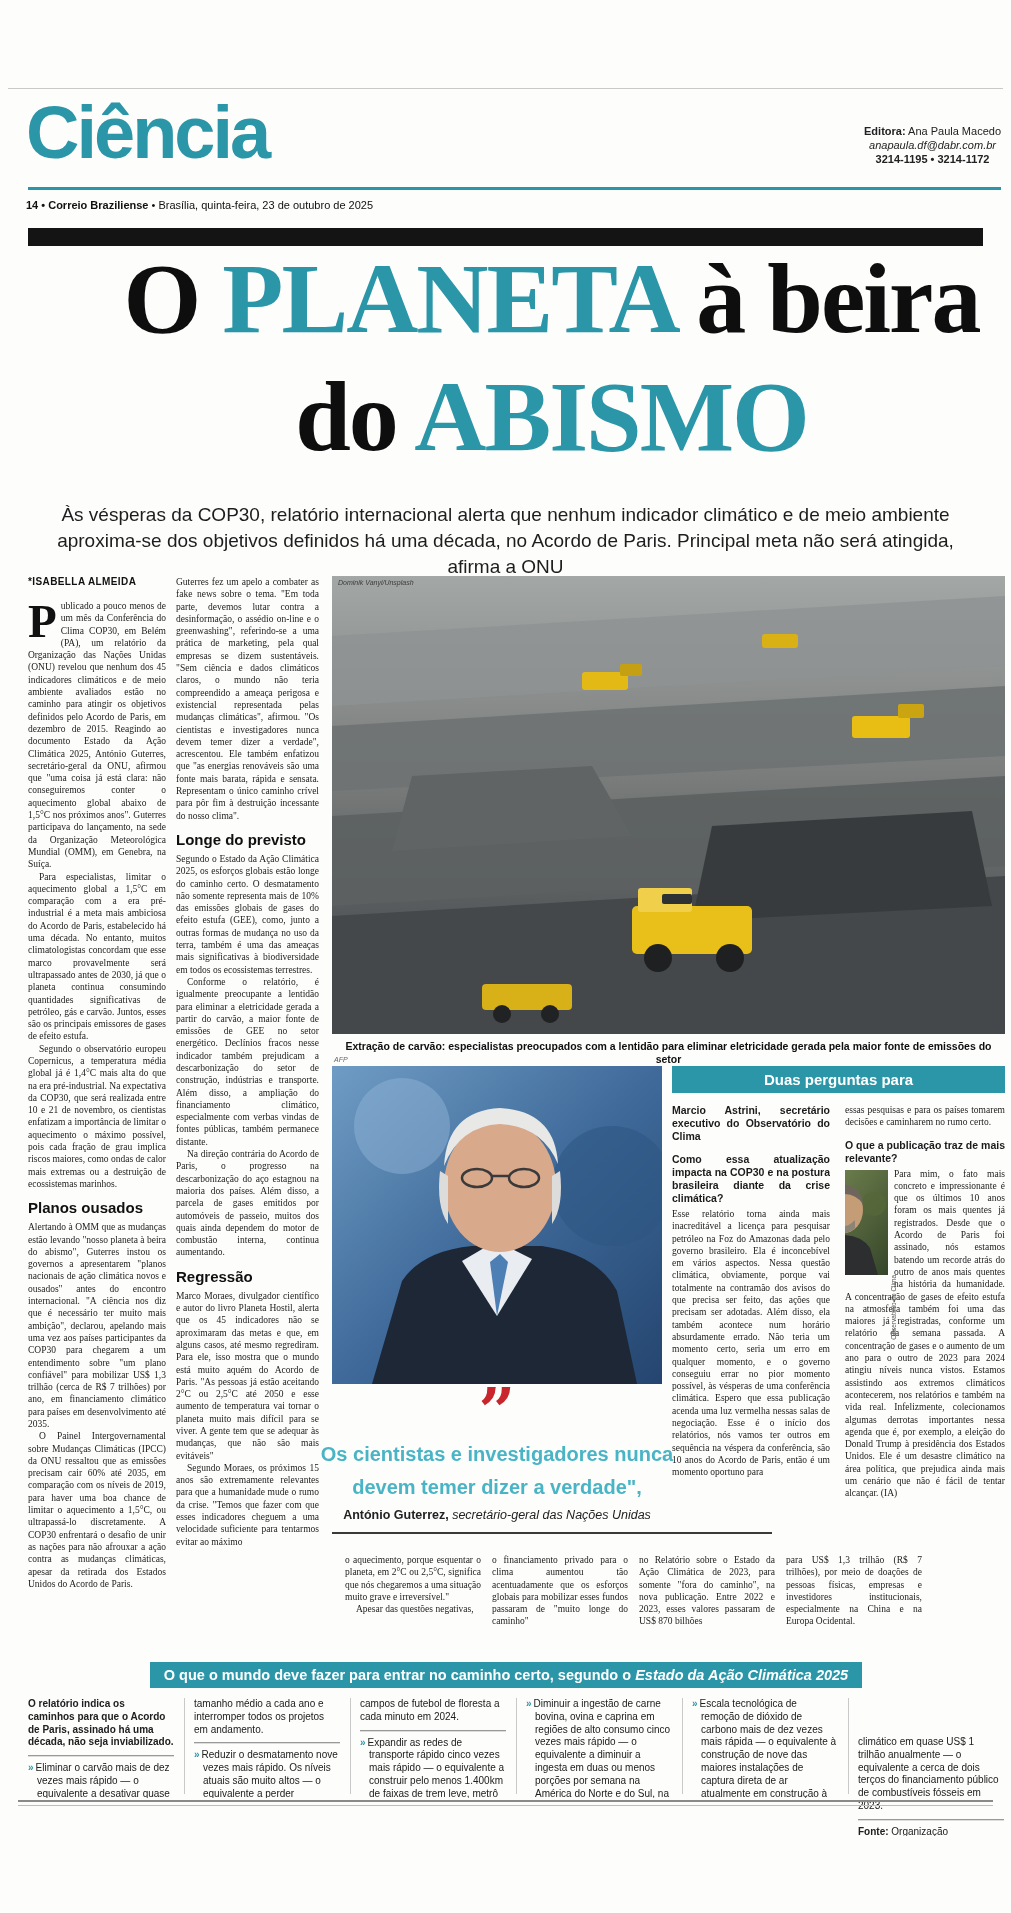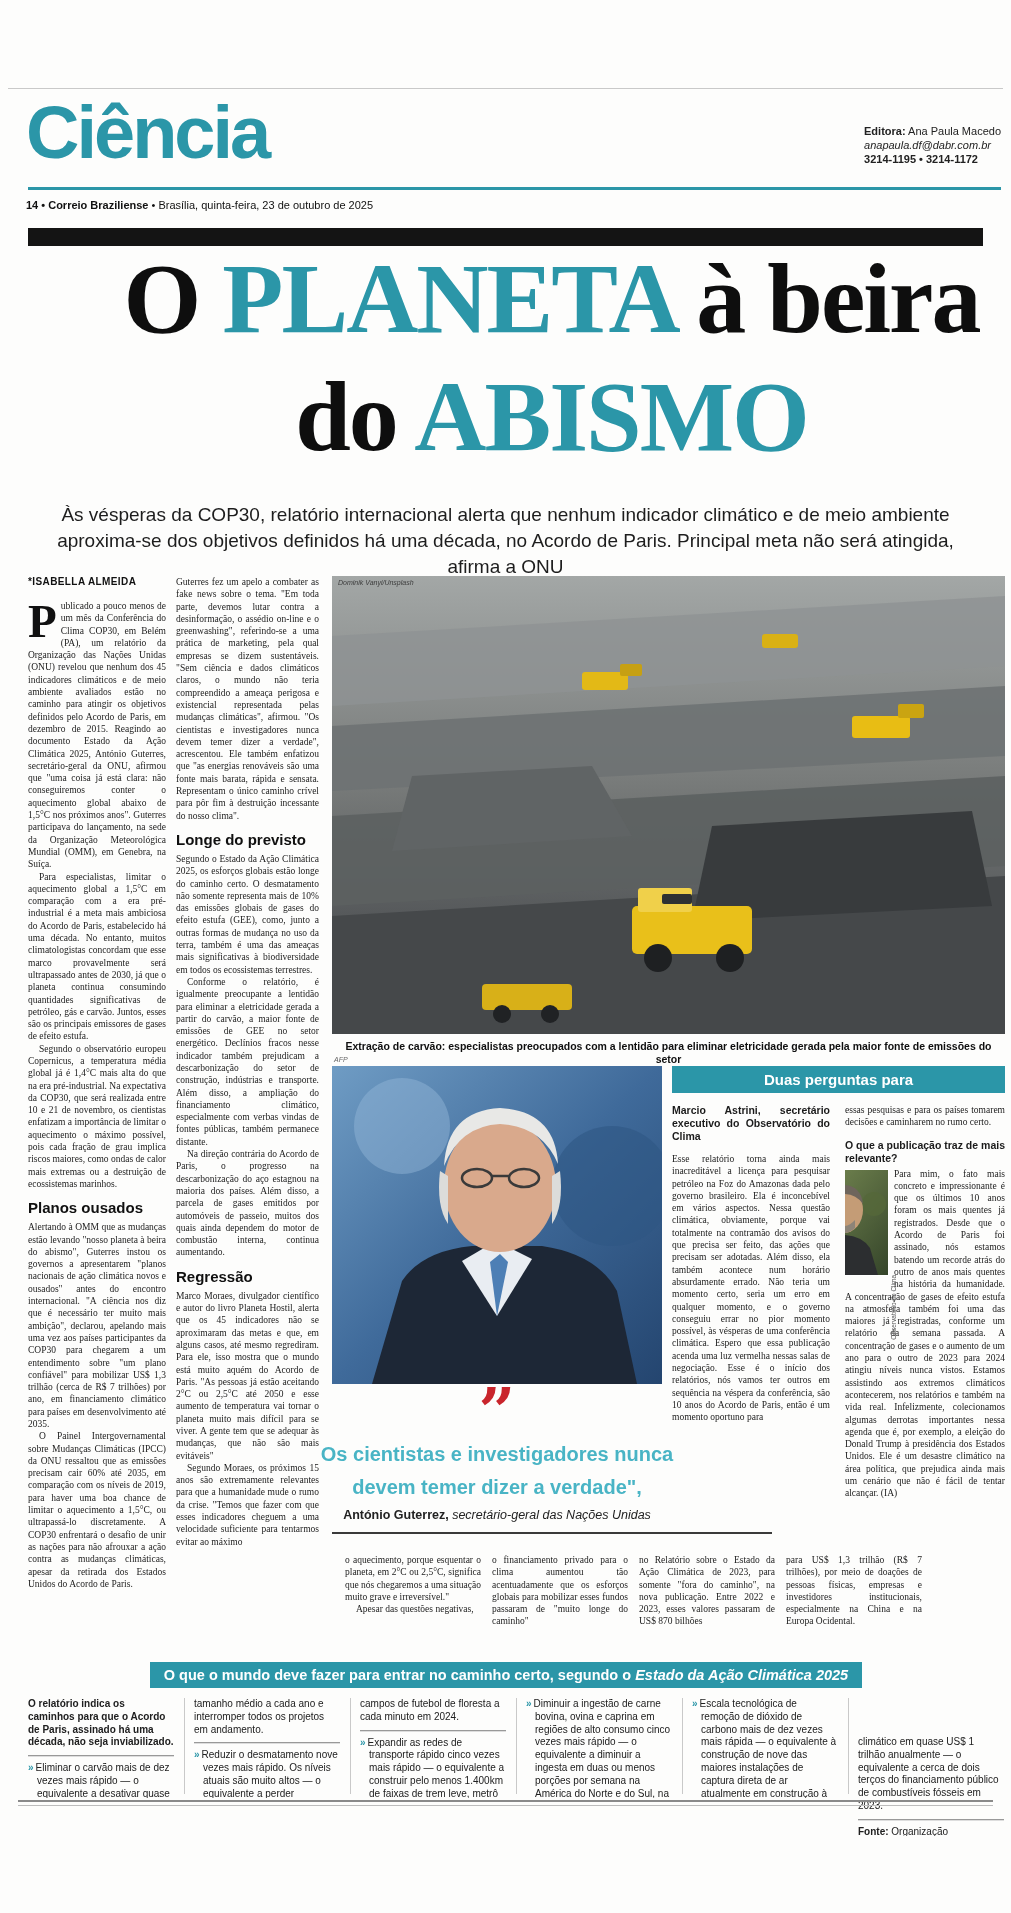--- a/index.html
+++ b/index.html
@@ -6,21 +6,21 @@
   .page{position:relative;width:1011px;height:1913px;background:#fdfdfc;margin:0 auto;
         font-family:"Liberation Sans",sans-serif;overflow:hidden;color:#1b1b1b;}
   .abs{position:absolute;}
   
   .top-rule{left:8px;right:8px;top:88px;border-top:1px solid #c9c9c9;height:0;}
   .section-title{left:26px;top:96px;font:bold 74px/1 "Liberation Sans",sans-serif;
                  color:var(--teal);letter-spacing:-3px;z-index:2;}
   .teal-rule{left:28px;right:10px;top:187px;height:3px;background:var(--teal);z-index:1;}
   .masthead{left:26px;top:199px;font:11px/13px "Liberation Sans",sans-serif;color:#111;}
   .masthead b{font-weight:bold;}
-  .editor{right:10px;top:124px;text-align:left;font:11px/14px "Liberation Sans",sans-serif;color:#222;margin-left:8px;}
+  .editor{right:10px;top:124px;text-align:center;font:11px/14px "Liberation Sans",sans-serif;color:#222;margin-left:8px;}
   .editor .em{font-style:italic;}
   .editor .ph{font-weight:bold;}
   
   .black-bar{left:28px;width:955px;top:228px;height:18px;background:#141414;}
   .headline{left:0;width:1011px;top:240px;text-align:center;
             font-family:"Liberation Serif",serif;font-weight:bold;
             font-size:100px;line-height:118px;letter-spacing:-2px;color:#0e0e0e;margin-left:46px;}
   .headline .tl{color:var(--teal);}
   .subhead{left:30px;width:951px;top:502px;text-align:center;
            font:19px/26px "Liberation Sans",sans-serif;color:#1d1d1d;}
@@ -195,20 +195,21 @@
     <p class="noind">no Relatório sobre o Estado da Ação Climática de 2023, para somente "fora do caminho", na nova publicação. Entre 2022 e 2023, esses valores passaram de US$ 870 bilhões</p>
   </div>
   <div class="abs bodycol" style="left:786px;top:1554px;width:136px;height:104px;">
     <p class="noind">para US$ 1,3 trilhão (R$ 7 trilhões), por meio de doações de pessoas físicas, empresas e investidores institucionais, especialmente na China e na Europa Ocidental.</p>
   </div>
 
   <div class="abs" style="left:672px;top:1066px;width:333px;height:494px;">
     <div class="sb-bar">Duas perguntas para</div>
     <div class="sb-col" style="left:0;top:38px;width:158px;height:456px;overflow:hidden;">
       <div class="person">Marcio Astrini, secretário executivo do Observatório do Clima</div>
+      <div class="q">Como essa atualização impacta na COP30 e na postura brasileira diante da crise climática?</div>
       <p class="noind">Esse relatório torna ainda mais inacreditável a licença para pesquisar petróleo na Foz do Amazonas dada pelo governo brasileiro. Ela é inconcebível em vários aspectos. Nessa questão climática, obviamente, porque vai totalmente na contramão dos avisos do que precisa ser feito, das ações que precisam ser adotadas. Além disso, ela também acontece num horário absurdamente errado. Não teria um momento certo, seria um erro em qualquer momento, e o governo conseguiu errar no pior momento possível, às vésperas de uma conferência climática. Espero que essa publicação acenda uma luz vermelha nessas salas de negociação. Esse é o início dos relatórios, nós vamos ter outros em sequência na véspera da conferência, são 10 anos do Acordo de Paris, então é um momento oportuno para</p>
     </div>
     <div class="sb-col" style="left:173px;top:38px;width:160px;height:456px;overflow:hidden;">
       <p class="noind">essas pesquisas e para os países tomarem decisões e caminharem no rumo certo.</p>
       <div class="q">O que a publicação traz de mais relevante?</div>
       <div class="portrait">
         <svg width="88" height="105" viewBox="0 0 88 105">
           <defs>
             <linearGradient id="greenbg" x1="0" y1="0" x2="1" y2="1">
               <stop offset="0" stop-color="#7c8f56"></stop>

